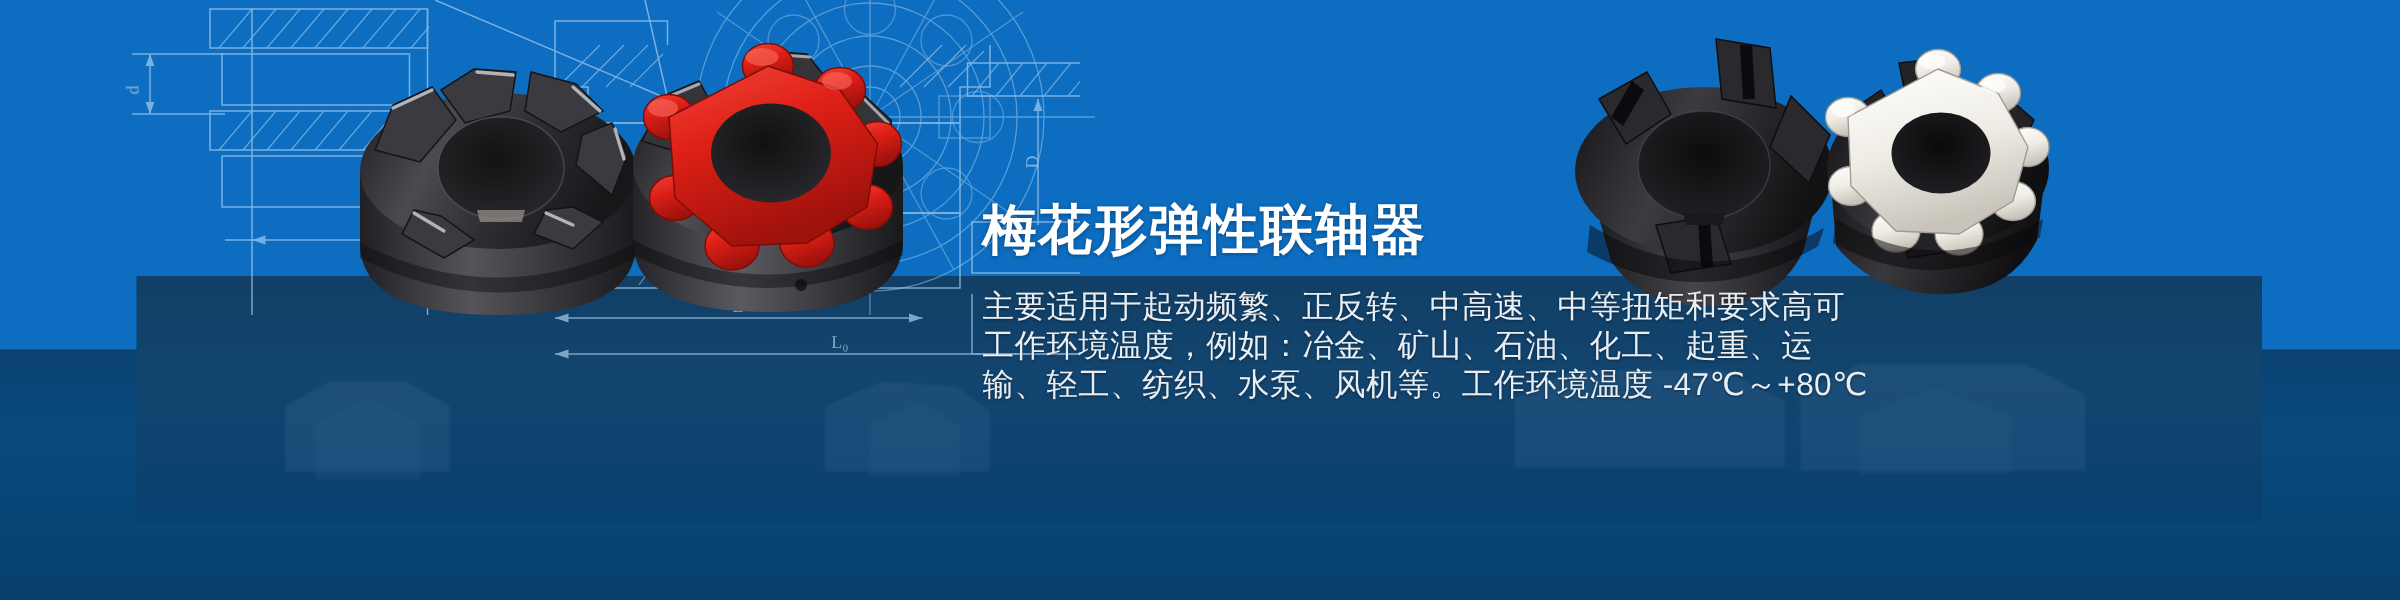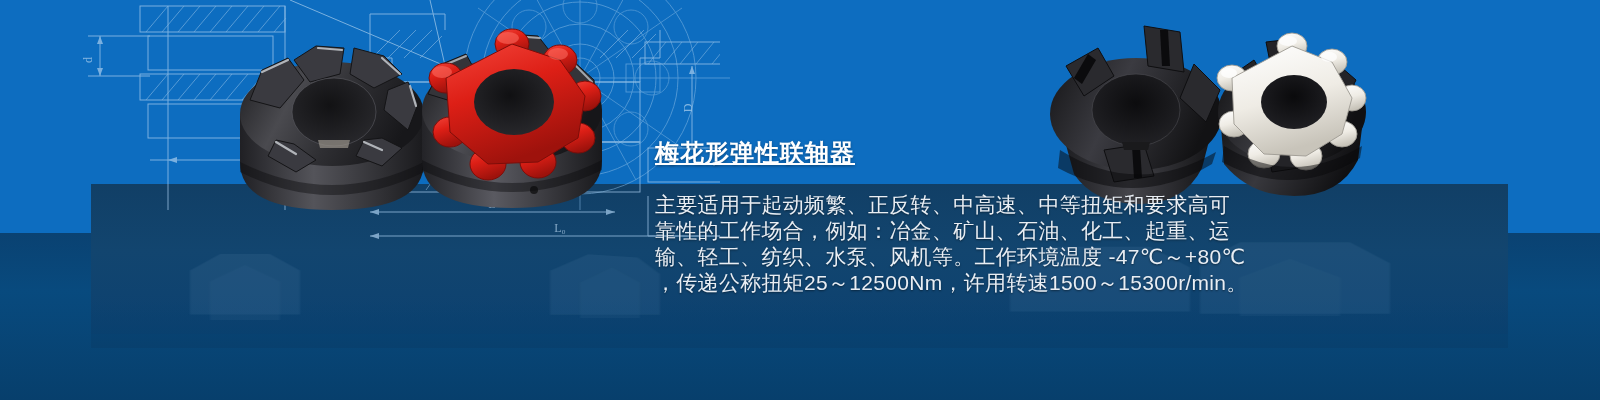--- a/index.html
+++ b/index.html
@@ -61,24 +61,23 @@
     filter:blur(1.2px);
   }
   .refl-l{left:150px;top:320px;width:290px;height:150px;}
   .refl-m{left:520px;top:318px;width:210px;height:150px;}
   .refl-r{left:990px;top:316px;width:480px;height:160px;}
 
   
   .copy{position:absolute;left:655px;top:136px;width:420px;}
   .headline{
     margin:0;
-    font-size:24px;line-height:34px;font-weight:bold;color:#ffffff;
+    font-size:36px;line-height:34px;font-weight:bold;color:#ffffff;
     letter-spacing:1px;
     text-shadow:0 1px 3px rgba(0,0,0,.35);
-    text-decoration:underline;
   }
   .body-copy{
     margin:22px 0 0 0;
     font-size:21px;line-height:26px;color:#e9eef4;
     letter-spacing:.3px;
     text-shadow:0 1px 2px rgba(0,0,0,.45);
   }
   .body-copy p{margin:0;white-space:nowrap;}
 </style>
 </head>
@@ -438,19 +437,18 @@
       <path d="M20 8 L20 92 L60 126 L160 126 L200 88 L200 8 Z" opacity=".45"></path>
       <path d="M210 4 L210 96 L250 134 L360 134 L400 96 L400 4 Z" opacity=".45"></path>
       <path d="M250 0 L250 70 L300 104 L350 70 L350 0 Z" opacity=".3"></path>
     </g>
   </svg>
 
   <div class="copy">
     <h1 class="headline">梅花形弹性联轴器</h1>
     <div class="body-copy">
       <p>主要适用于起动频繁、正反转、中高速、中等扭矩和要求高可</p>
-      <p>靠性的工作场合，例如：冶金、矿山、石油、化工、起重、运</p>
+      <p>工作环境温度，例如：冶金、矿山、石油、化工、起重、运</p>
       <p>输、轻工、纺织、水泵、风机等。工作环境温度 -47℃～+80℃</p>
-      <p>，传递公称扭矩25～12500Nm，许用转速1500～15300r/min。</p>
     </div>
   </div>
 
 </div>
 
 </body></html>

